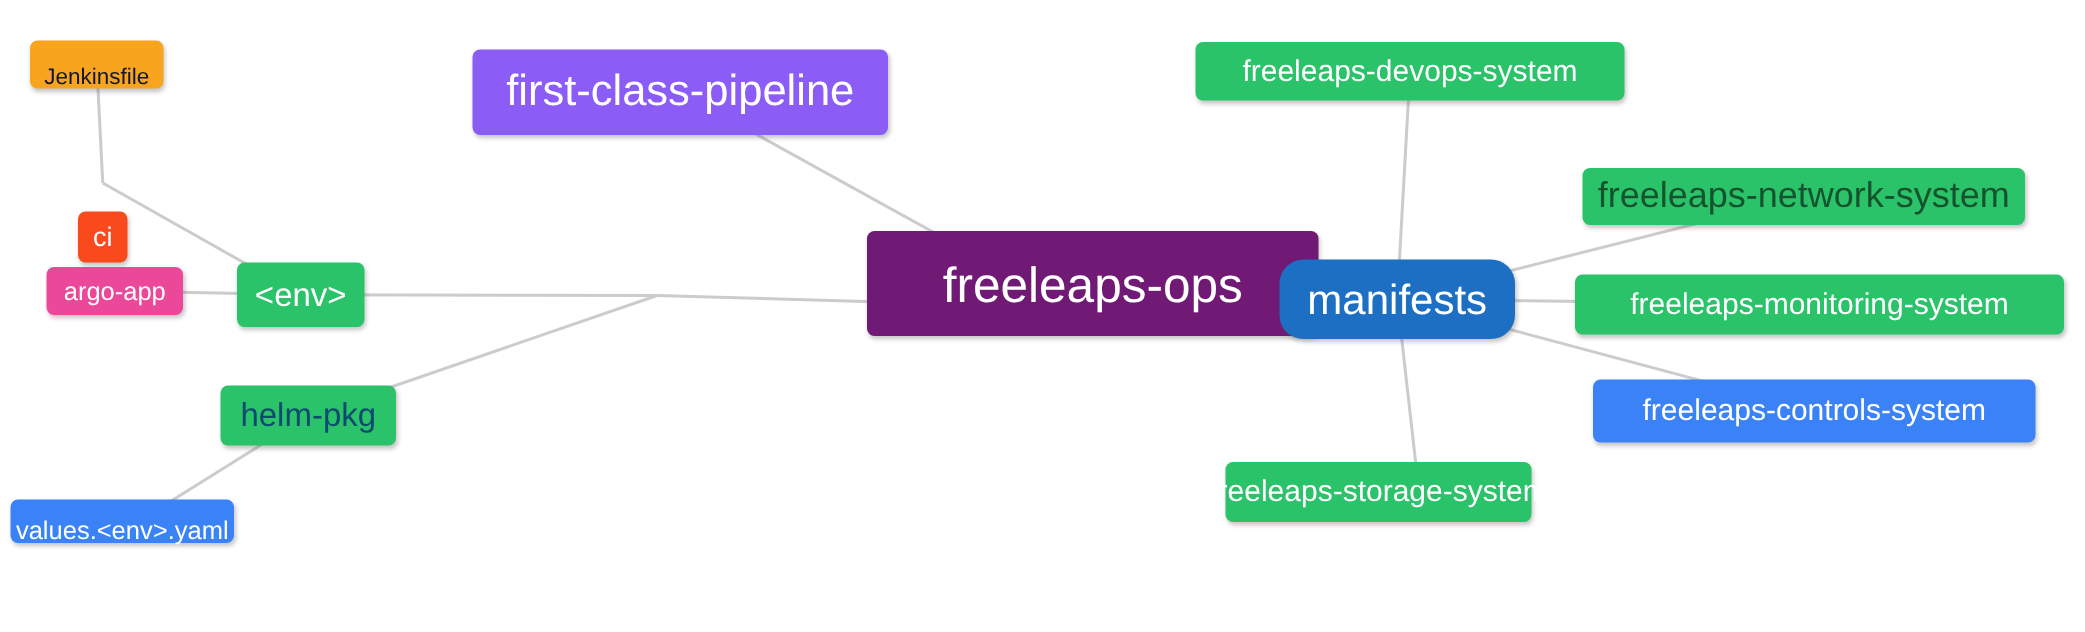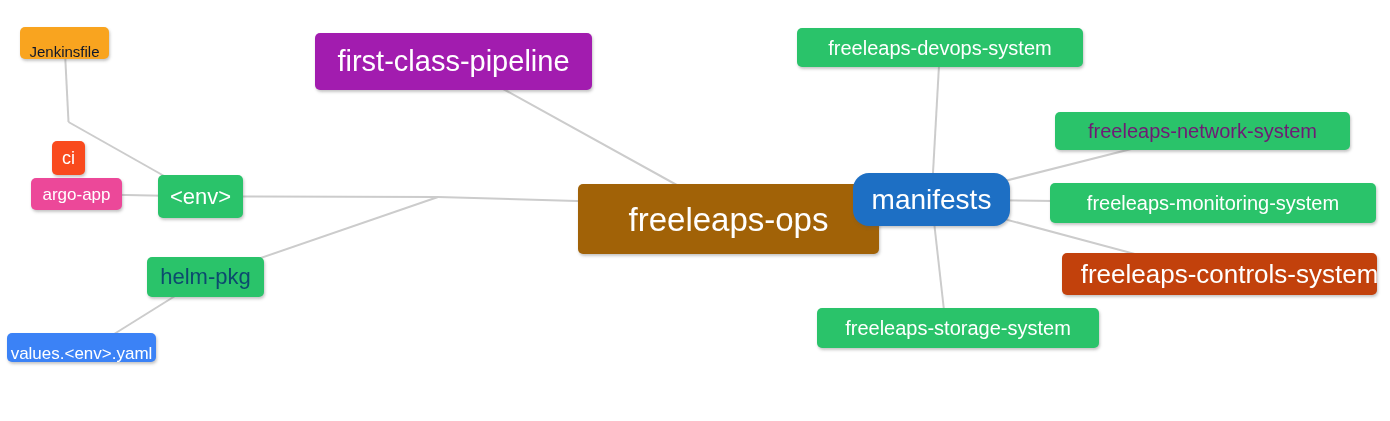--- a/index.html
+++ b/index.html
@@ -69,37 +69,37 @@
     </div>
     <div class="mm-node" style="left: 158px; top: 175px; width: 85px; height: 43px; background: rgb(42, 195, 106); color: rgb(255, 255, 255); font-size: 22px;">
       <span>&lt;env&gt;</span>
     </div>
     <div class="mm-node" style="left: 147px; top: 257px; width: 117px; height: 40px; background: rgb(42, 195, 106); color: #0c4a6e; font-size: 22px;">
       <span>helm-pkg</span>
     </div>
     <div class="mm-node" style="left: 7px; top: 333px; width: 149px; height: 29px; background: #3b82f6; color: rgb(255, 255, 255); font-size: 17px; align-items: flex-end;">
       <span>values.&lt;env&gt;.yaml</span>
     </div>
-    <div class="mm-node" style="left: 315px; top: 33px; width: 277px; height: 57px; background: #a21caf; color: rgb(255, 255, 255); font-size: 29px;">
+    <div class="mm-node" style="left: 315px; top: 33px; width: 277px; height: 57px; background: #8b5cf6; color: rgb(255, 255, 255); font-size: 29px;">
       <span>first-class-pipeline</span>
     </div>
-    <div class="mm-node" style="left: 578px; top: 184px; width: 301px; height: 70px; background: #a16207; color: rgb(255, 255, 255); font-size: 33px;">
+    <div class="mm-node" style="left: 578px; top: 154px; width: 301px; height: 70px; background: #701a75; color: rgb(255, 255, 255); font-size: 33px;">
       <span>freeleaps-ops</span>
     </div>
     <div class="mm-node" style="left: 853px; top: 173px; width: 157px; height: 53px; background: rgb(29, 111, 196); color: rgb(255, 255, 255); font-size: 28px; border-radius: 16px;">
       <span>manifests</span>
     </div>
     <div class="mm-node" style="left: 797px; top: 28px; width: 286px; height: 39px; background: rgb(42, 195, 106); color: rgb(255, 255, 255); font-size: 20px;">
       <span>freeleaps-devops-system</span>
     </div>
-    <div class="mm-node" style="left: 1055px; top: 112px; width: 295px; height: 38px; background: rgb(42, 195, 106); color: #701a75; font-size: 20px;">
+    <div class="mm-node" style="left: 1055px; top: 112px; width: 295px; height: 38px; background: rgb(42, 195, 106); color: #14532d; font-size: 24px;">
       <span>freeleaps-network-system</span>
     </div>
     <div class="mm-node" style="left: 1050px; top: 183px; width: 326px; height: 40px; background: rgb(42, 195, 106); color: rgb(255, 255, 255); font-size: 20px;">
       <span>freeleaps-monitoring-system</span>
     </div>
-    <div class="mm-node" style="left: 1062px; top: 253px; width: 295px; height: 42px; background: #c2410c; color: rgb(255, 255, 255); font-size: 26px; padding-left: 20px;">
+    <div class="mm-node" style="left: 1062px; top: 253px; width: 295px; height: 42px; background: #3b82f6; color: rgb(255, 255, 255); font-size: 20px;">
       <span>freeleaps-controls-system</span>
     </div>
-    <div class="mm-node" style="left: 817px; top: 308px; width: 282px; height: 40px; background: rgb(42, 195, 106); color: rgb(255, 255, 255); font-size: 20px;">
+    <div class="mm-node" style="left: 817px; top: 308px; width: 204px; height: 40px; background: rgb(42, 195, 106); color: rgb(255, 255, 255); font-size: 20px;">
       <span>freeleaps-storage-system</span>
     </div>
   </div>
 
 </body></html>

